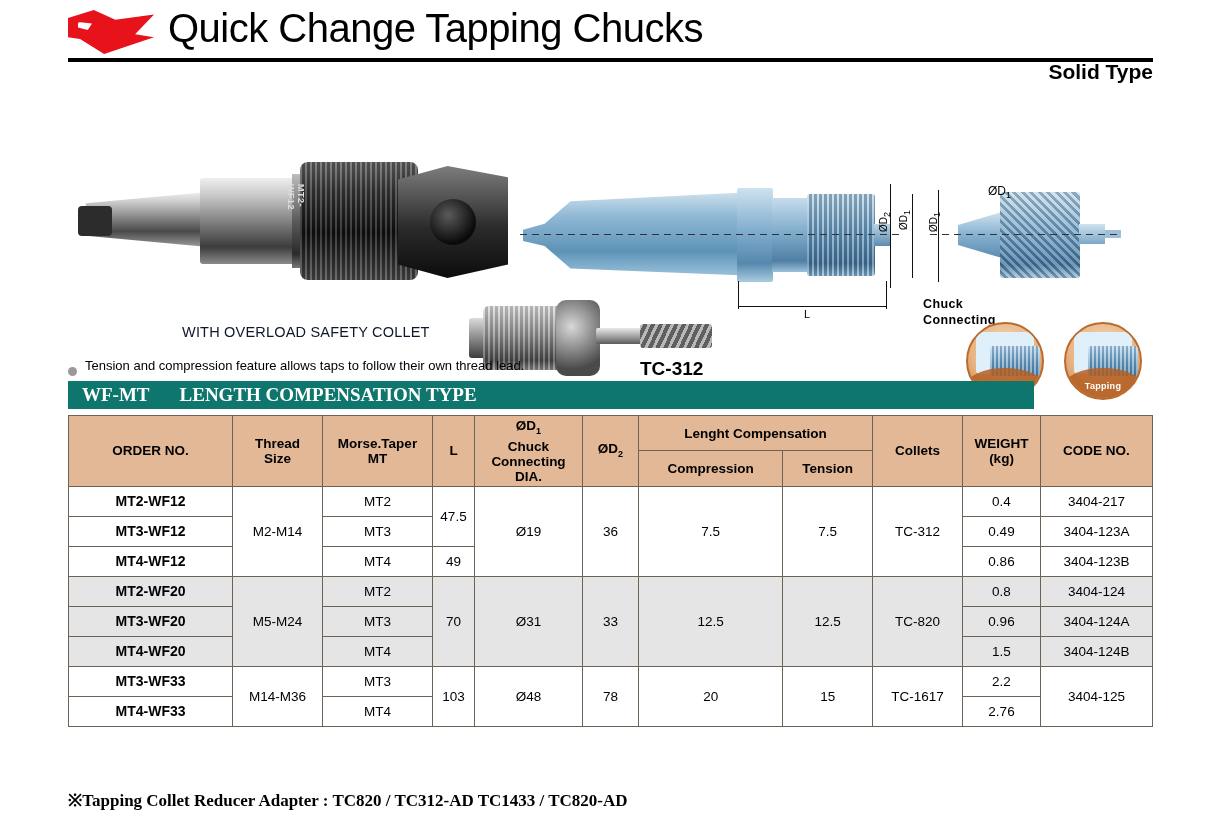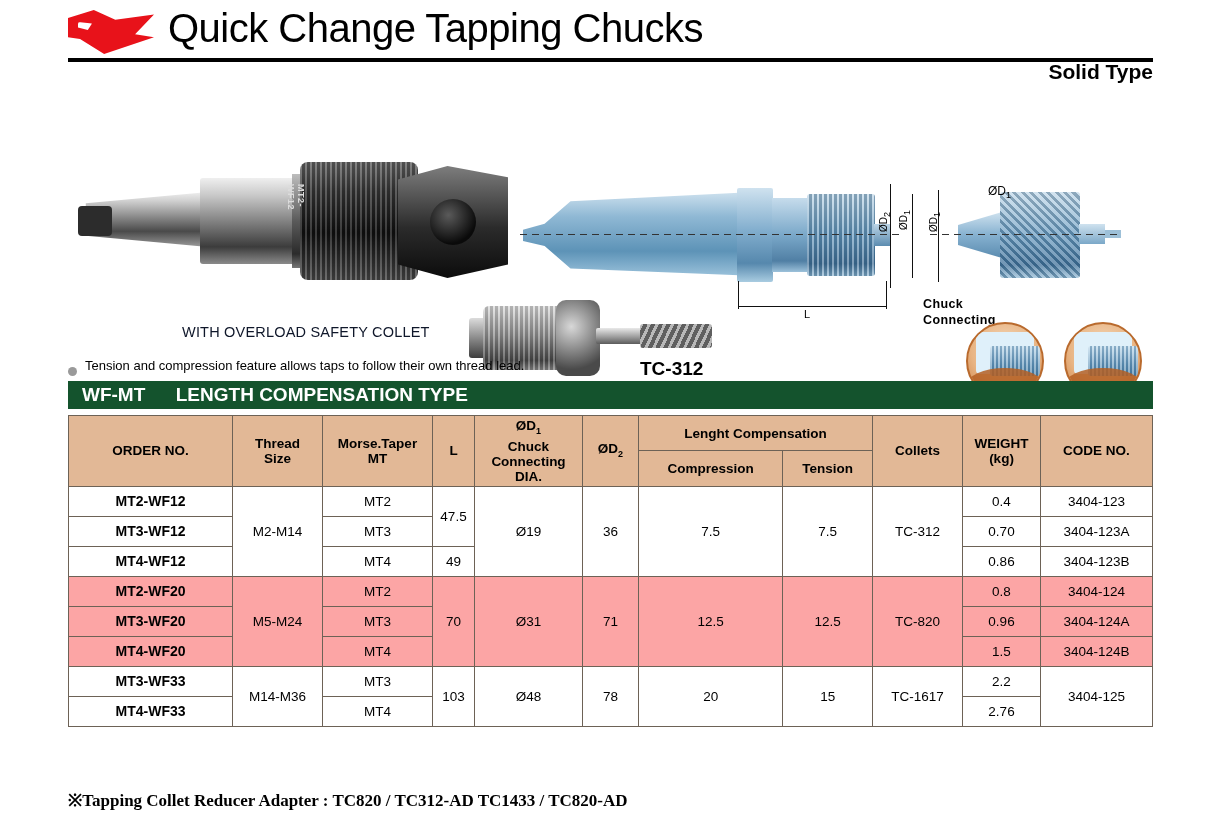--- a/index.html
+++ b/index.html
@@ -210,22 +210,23 @@
   }
   .badge-arc {
     position:absolute; left:-2px; right:-2px; bottom:0; height:30px;
     background:rgba(180,95,35,.85); border-radius:50%/60% 60% 0 0;
   }
   #badge-accuracy { left:966px; }
   #badge-tapping  { left:1064px; }
 
   
   .section-bar {
-    position:absolute; left:68px; top:381px; width:1085px; height:28px;
-    background:#14532d;
+    position:absolute; left:68px; top:381px; width:966px; height:28px;
+    background:#0f766e;
+    font-family:Liberation Serif, serif;
   }
   .section-bar span {
     color:#fff; font-size:19px; font-weight:bold; line-height:28px;
     display:inline-block;
   }
   .section-bar .sb-code { padding-left:14px; }
   .section-bar .sb-name { padding-left:26px; }
 
   
   table.spec {
@@ -234,21 +235,21 @@
   }
   table.spec th, table.spec td {
     border:1px solid #6d6256;
     text-align:center; vertical-align:middle;
     padding:2px 3px;
   }
   table.spec thead th {
     background:#e2b896; font-weight:bold; font-size:13.5px; line-height:15px;
   }
   table.spec td { height:30px; background:#fff; }
-  tr.alt td { background:#fca5a5; }
+  tr.alt td { background:#e5e5e5; }
   td.order { font-weight:bold; font-size:14px; }
   .sup { font-size:9px; vertical-align:sub; }
 
   .footnote {
     position:absolute; left:68px; top:788px;
     font-size:17px; font-weight:bold;font-family:Liberation Serif, serif;
   }
 </style>
 </head>
 <body>
@@ -388,42 +389,42 @@
         <td class="order">MT2-WF12</td>
         <td rowspan="3">M2-M14</td>
         <td>MT2</td>
         <td rowspan="2">47.5</td>
         <td rowspan="3">Ø19</td>
         <td rowspan="3">36</td>
         <td rowspan="3">7.5</td>
         <td rowspan="3">7.5</td>
         <td rowspan="3">TC-312</td>
         <td>0.4</td>
-        <td>3404-123</td>
+        <td>3404-217</td>
       </tr>
       <tr>
         <td class="order">MT3-WF12</td>
         <td>MT3</td>
-        <td>0.70</td>
+        <td>0.49</td>
         <td>3404-123A</td>
       </tr>
       <tr>
         <td class="order">MT4-WF12</td>
         <td>MT4</td>
         <td>49</td>
         <td>0.86</td>
         <td>3404-123B</td>
       </tr>
       <tr class="alt">
         <td class="order">MT2-WF20</td>
         <td rowspan="3">M5-M24</td>
         <td>MT2</td>
         <td rowspan="3">70</td>
         <td rowspan="3">Ø31</td>
-        <td rowspan="3">71</td>
+        <td rowspan="3">33</td>
         <td rowspan="3">12.5</td>
         <td rowspan="3">12.5</td>
         <td rowspan="3">TC-820</td>
         <td>0.8</td>
         <td>3404-124</td>
       </tr>
       <tr class="alt">
         <td class="order">MT3-WF20</td>
         <td>MT3</td>
         <td>0.96</td>

